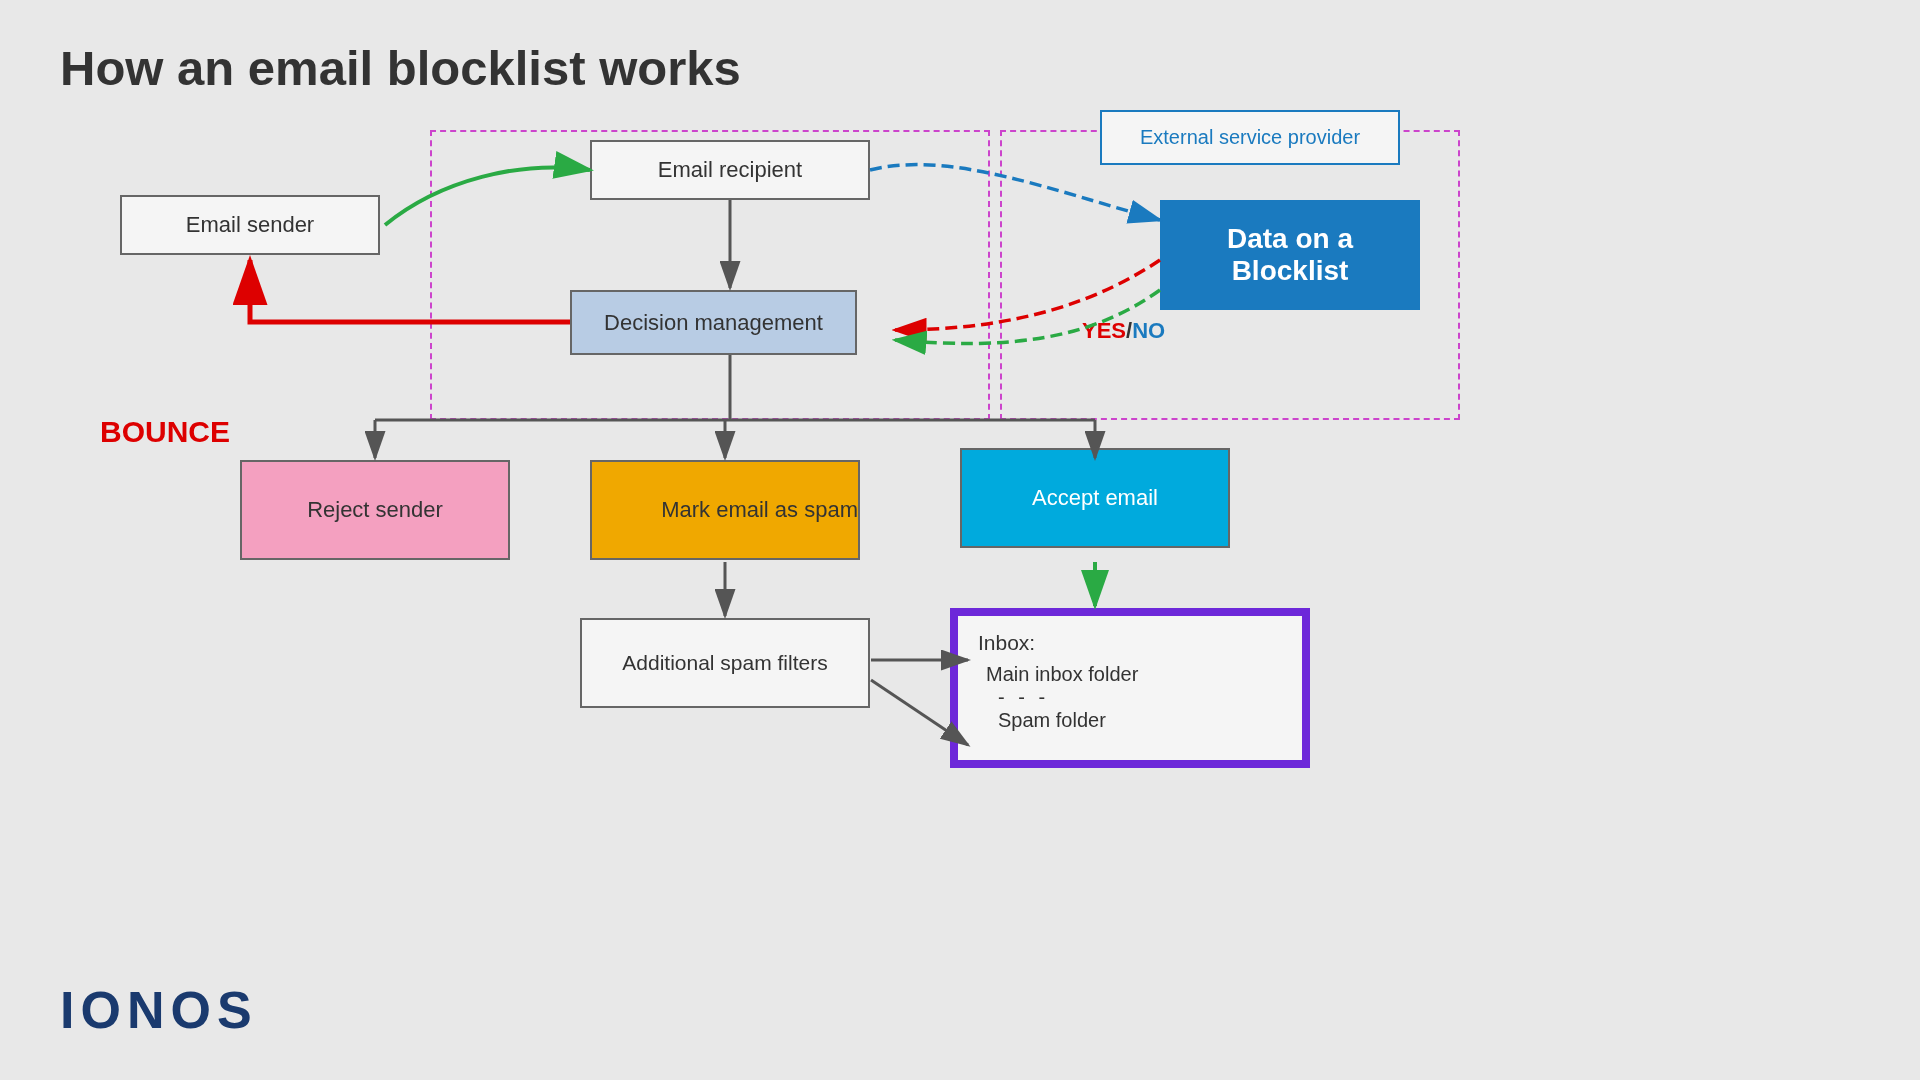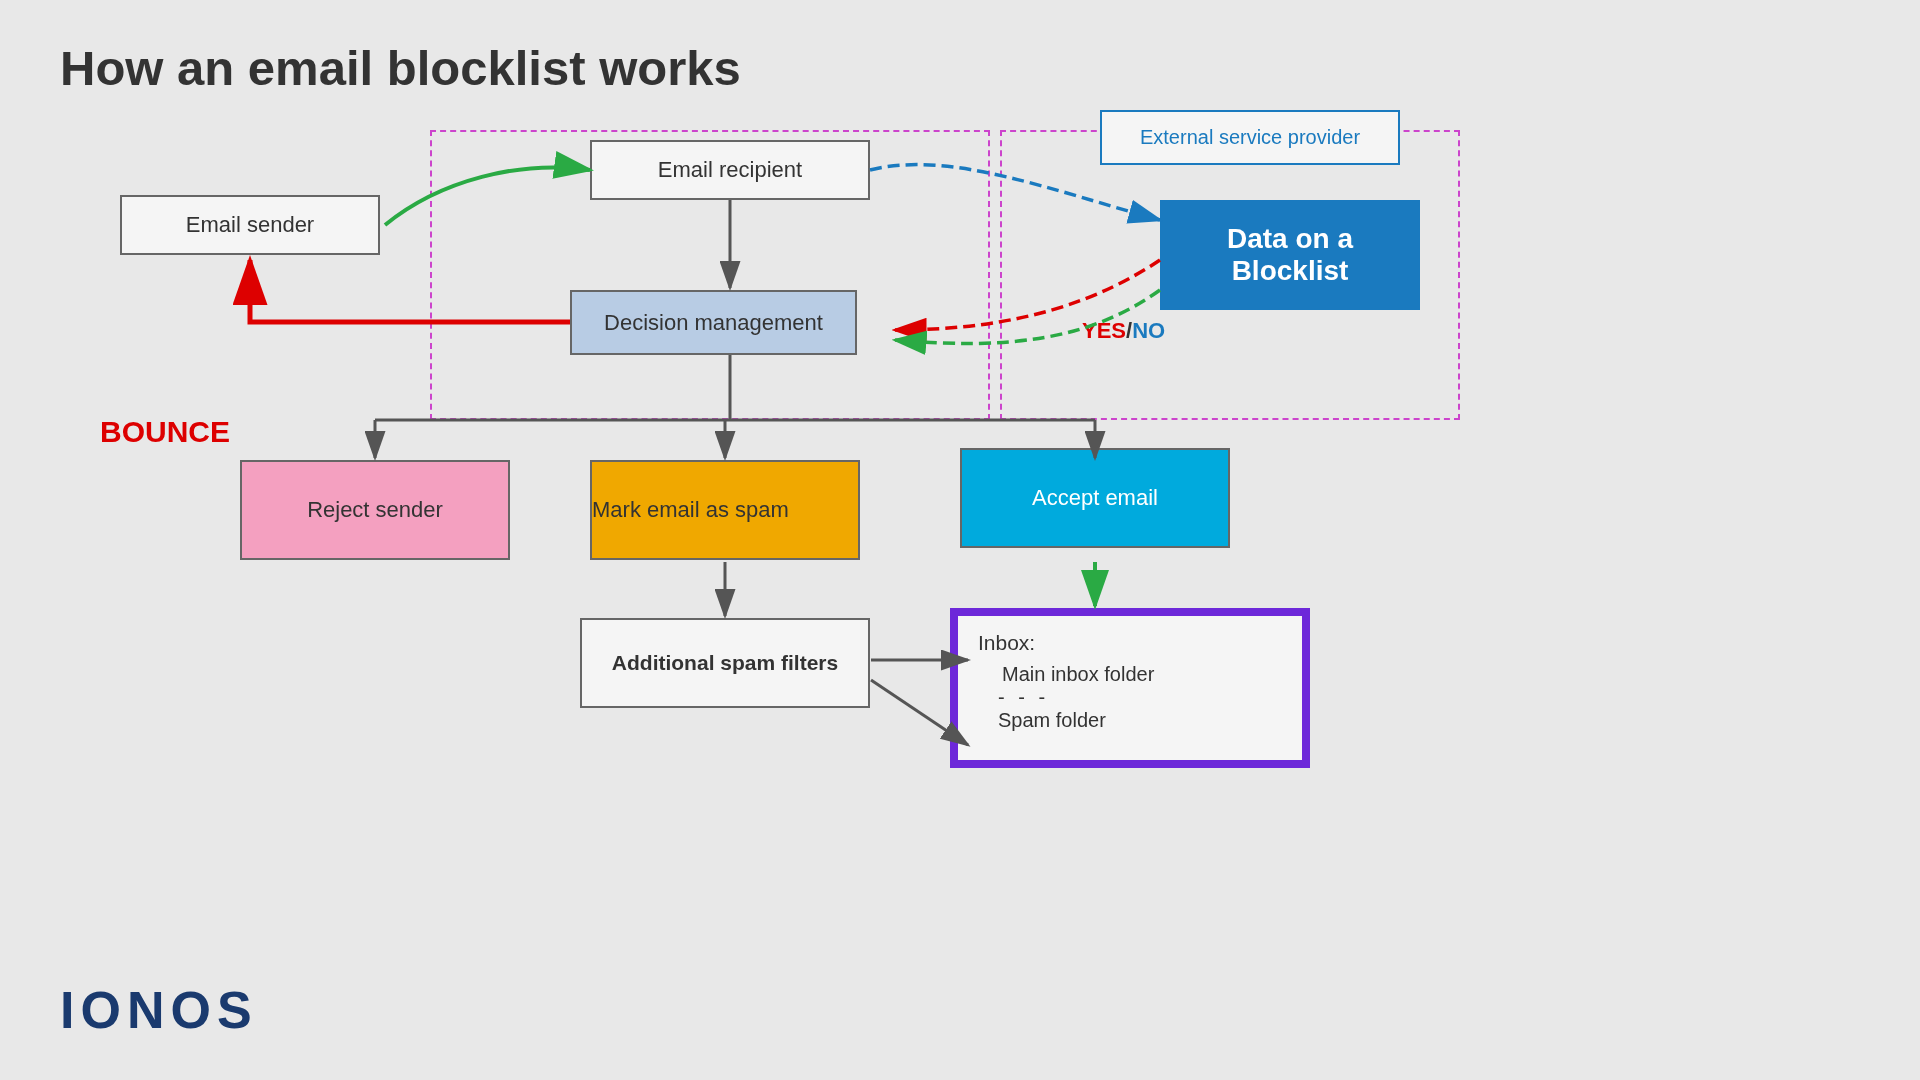--- a/index.html
+++ b/index.html
@@ -90,21 +90,21 @@
     .box-spam {
       position: absolute;
       top: 460px;
       left: 590px;
       width: 270px;
       height: 100px;
       border: 2.5px solid #666;
       background: #f0a800;
       display: flex;
       align-items: center;
-      justify-content: flex-start;
+      justify-content: flex-end;
       font-size: 22px;
       color: #333;
       text-align: center;
     }
 
     
     .box-accept {
       position: absolute;
       top: 448px;
       left: 960px;
@@ -128,21 +128,20 @@
       width: 290px;
       height: 90px;
       border: 2.5px solid #666;
       background: #f5f5f5;
       display: flex;
       align-items: center;
       justify-content: center;
       font-size: 21px;
       color: #333;
       text-align: center;
-      font-weight: bold;
     }
 
     
     .box-inbox {
       position: absolute;
       top: 608px;
       left: 950px;
       width: 360px;
       height: 160px;
       border: 8px solid #6d28d9;
@@ -154,21 +153,21 @@
 
     .inbox-title {
       font-size: 21px;
       color: #333;
       margin-bottom: 8px;
     }
 
     .inbox-main {
       font-size: 20px;
       color: #333;
-      margin-left: 24px;
+      margin-left: 8px;
     }
 
     .inbox-dots {
       font-size: 20px;
       color: #333;
       margin-left: 20px;
       letter-spacing: 4px;
     }
 
     .inbox-spam {

